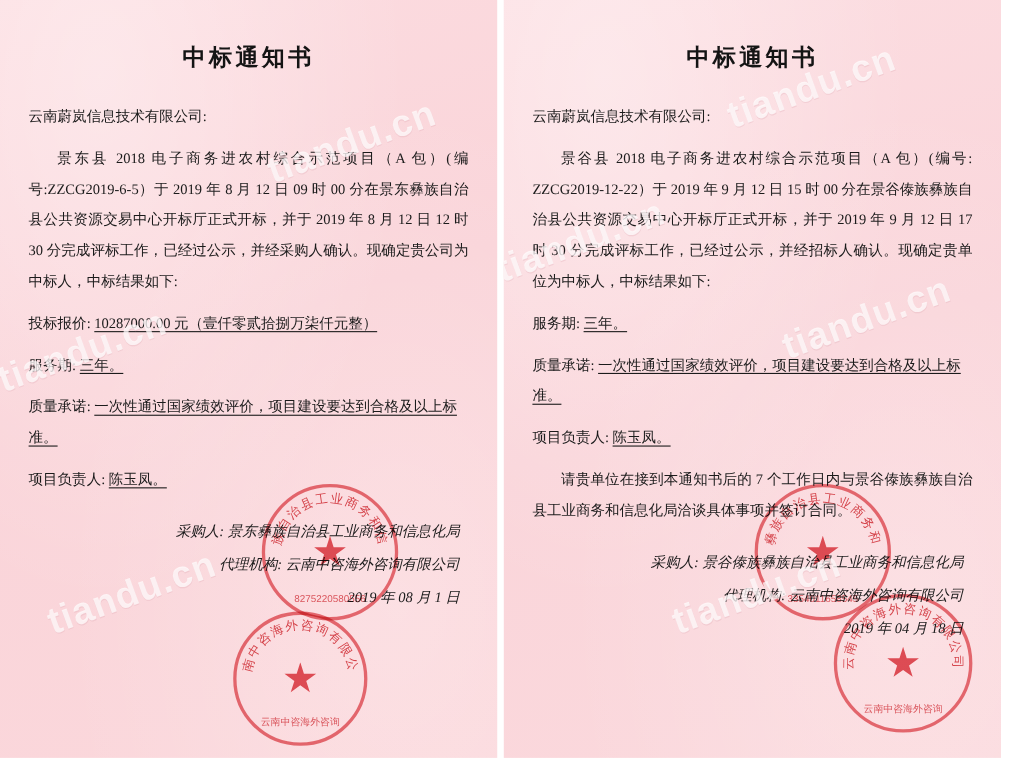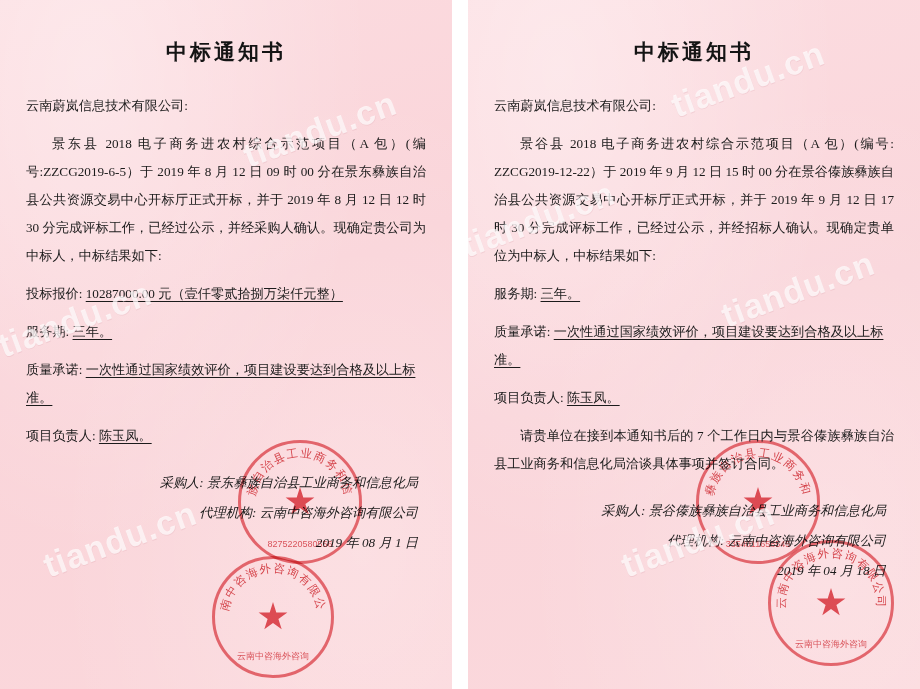--- a/index.html
+++ b/index.html
@@ -11,21 +11,21 @@
     width: 920px;
     height: 689px;
     font-family: "Liberation Serif", "DejaVu Serif", serif;
     overflow: hidden;
   }
   .sheet {
     position: relative;
     width: 920px;
     height: 689px;
     display: flex;
-    gap: 16px;
+    gap: 6px;
     background: #ffffff;
     border-radius: 12px;
   }
   .page {
     position: relative;
     width: 452px;
     height: 689px;
     background: #fbd9dd;
     overflow: hidden;
   }

